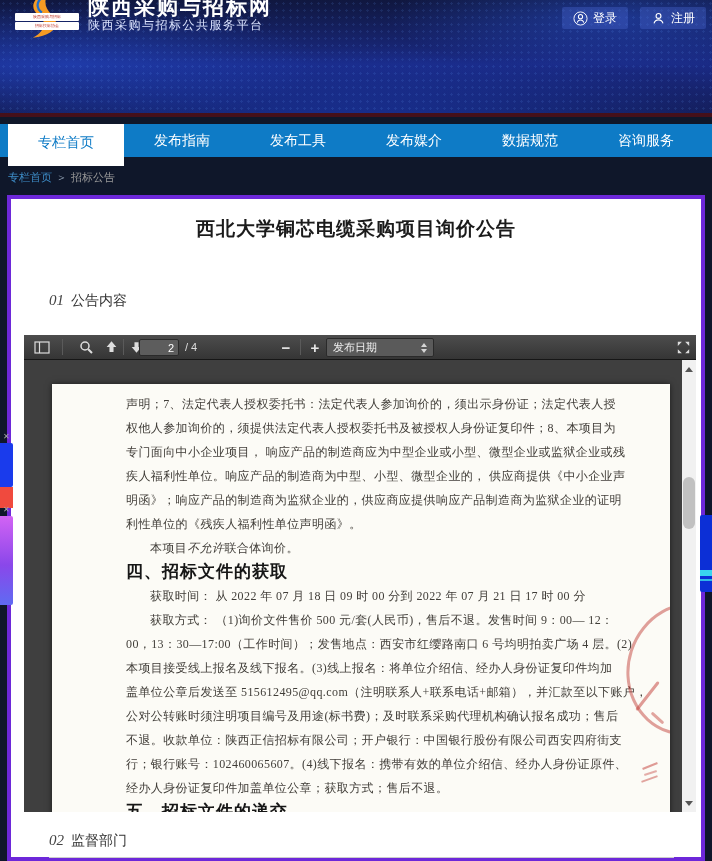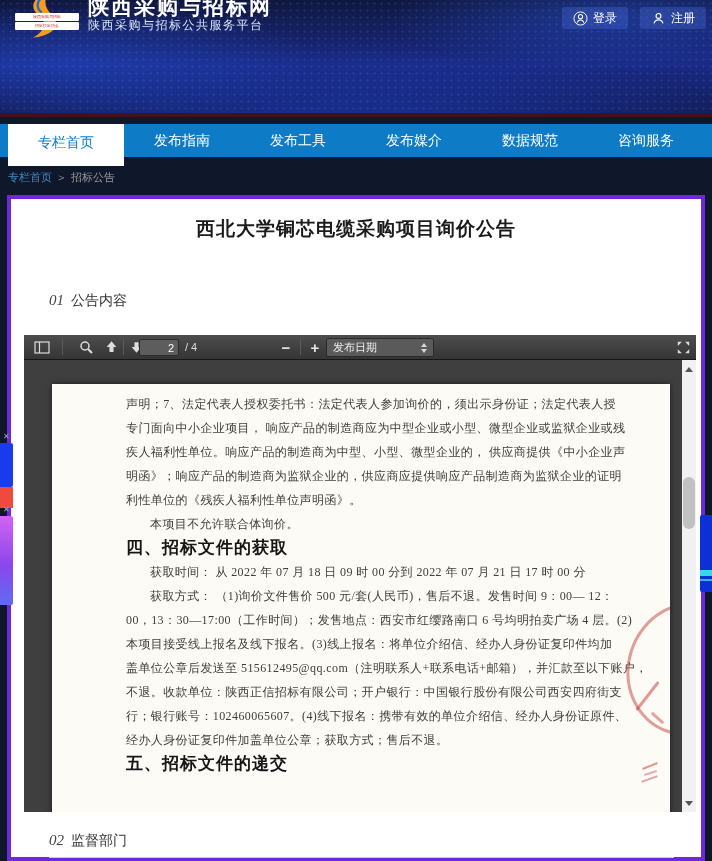--- a/index.html
+++ b/index.html
@@ -84,21 +84,21 @@
 
   .pdf-body { position:absolute; left:0; top:25px; width:658px; height:452px; overflow:hidden; }
   .pdf-page { position:absolute; left:28px; top:0; width:618px; height:452px; background:#fcfbf6;
               box-shadow:0 0 6px rgba(0,0,0,.55); overflow:hidden;
               padding:8px 56px 0 74px;
               font-family:"Liberation Serif","DejaVu Serif",serif; font-size:12px; line-height:24px;
               color:#403d38; letter-spacing:.4px;margin-top:24px; }
   .pl { white-space:nowrap; }
   .pl.indent { text-indent:2em; }
   .pdf-h { font-weight:bold; color:#161616; font-size:17px; letter-spacing:1px; white-space:nowrap; }
-  .pl-italic { }
+  .pl-italic { font-style:italic; }
 
   
   .stamp-arc { position:absolute; left:575px; top:218px; width:122px; height:134px;
                border:3px solid rgba(193,58,52,.48); border-radius:50%; transform:rotate(18deg); }
   .stamp-s1 { position:absolute; left:594px; top:294px; width:3px; height:36px;
               background:rgba(193,58,52,.5); transform:rotate(38deg); border-radius:2px; }
   .stamp-s2 { position:absolute; left:604px; top:326px; width:3px; height:16px;
               background:rgba(193,58,52,.45); transform:rotate(-48deg); border-radius:2px; }
   .stamp-d1 { position:absolute; left:590px; top:381px; width:16px; height:2px;
               background:rgba(193,58,52,.5); transform:rotate(-22deg); }
@@ -240,31 +240,33 @@
         <div class="tb" style="left:650px; width:18px;">
           <svg width="13" height="13" viewBox="0 0 16 16">
             <path d="M1 6 V1 H6 Z M10 1 H15 V6 Z M15 10 V15 H10 Z M6 15 H1 V10 Z" fill="#ddd"></path>
           </svg>
         </div>
       </div>
 
       <div class="pdf-body">
         <div class="pdf-page">
           <div class="pl">声明；7、法定代表人授权委托书：法定代表人参加询价的，须出示身份证；法定代表人授</div>
+          <div class="pl">权他人参加询价的，须提供法定代表人授权委托书及被授权人身份证复印件；8、本项目为</div>
           <div class="pl">专门面向中小企业项目， 响应产品的制造商应为中型企业或小型、微型企业或监狱企业或残</div>
           <div class="pl">疾人福利性单位。响应产品的制造商为中型、小型、微型企业的， 供应商提供《中小企业声</div>
           <div class="pl">明函》；响应产品的制造商为监狱企业的，供应商应提供响应产品制造商为监狱企业的证明</div>
           <div class="pl">利性单位的《残疾人福利性单位声明函》。</div>
           <div class="pl indent"><span>本项目</span><span class="pl-italic">不允许</span><span>联合体询价。</span></div>
           <div class="pdf-h">四、招标文件的获取</div>
           <div class="pl indent">获取时间：  从 2022 年 07 月 18 日 09 时 00 分到 2022 年 07 月 21 日 17 时 00 分</div>
           <div class="pl indent">获取方式：  （1)询价文件售价 500 元/套(人民币)，售后不退。发售时间 9：00— 12：</div>
           <div class="pl">00，13：30—17:00（工作时间）；发售地点：西安市红缨路南口 6 号均明拍卖广场 4 层。(2)</div>
           <div class="pl">本项目接受线上报名及线下报名。(3)线上报名：将单位介绍信、经办人身份证复印件均加</div>
           <div class="pl">盖单位公章后发送至 515612495@qq.com（注明联系人+联系电话+邮箱），并汇款至以下账户，</div>
+          <div class="pl">公对公转账时须注明项目编号及用途(标书费)；及时联系采购代理机构确认报名成功；售后</div>
           <div class="pl">不退。收款单位：陕西正信招标有限公司；开户银行：中国银行股份有限公司西安四府街支</div>
           <div class="pl">行；银行账号：102460065607。(4)线下报名：携带有效的单位介绍信、经办人身份证原件、</div>
           <div class="pl">经办人身份证复印件加盖单位公章；获取方式；售后不退。</div>
           <div class="pdf-h">五、招标文件的递交</div>
 
           <div class="stamp-arc"></div>
           <div class="stamp-s1"></div>
           <div class="stamp-s2"></div>
           <div class="stamp-d1"></div>
           <div class="stamp-d2"></div>

